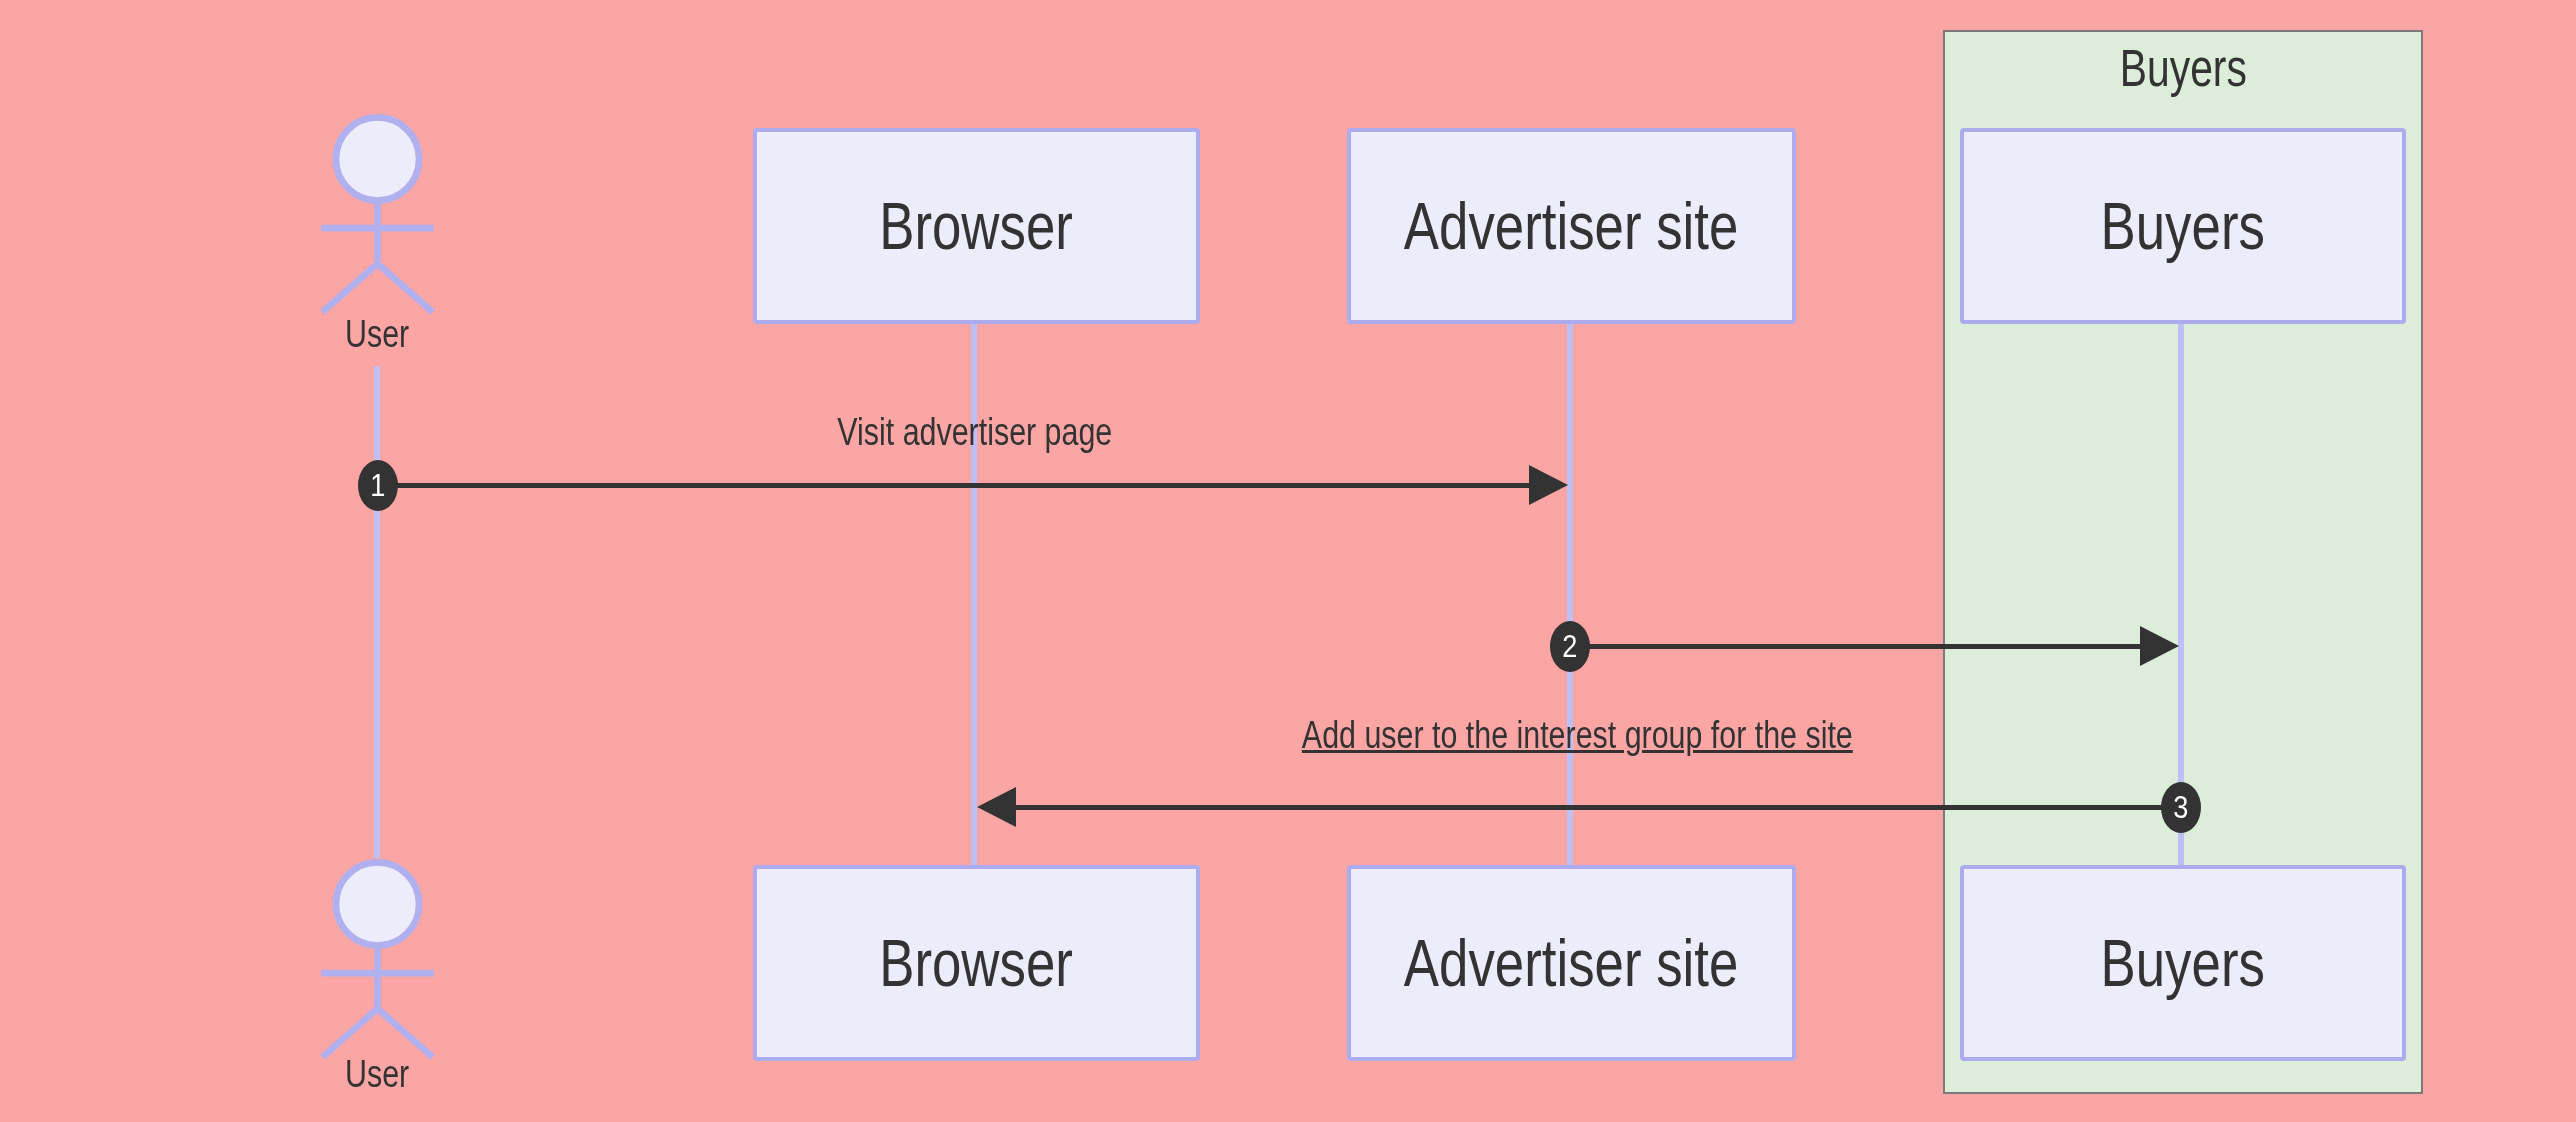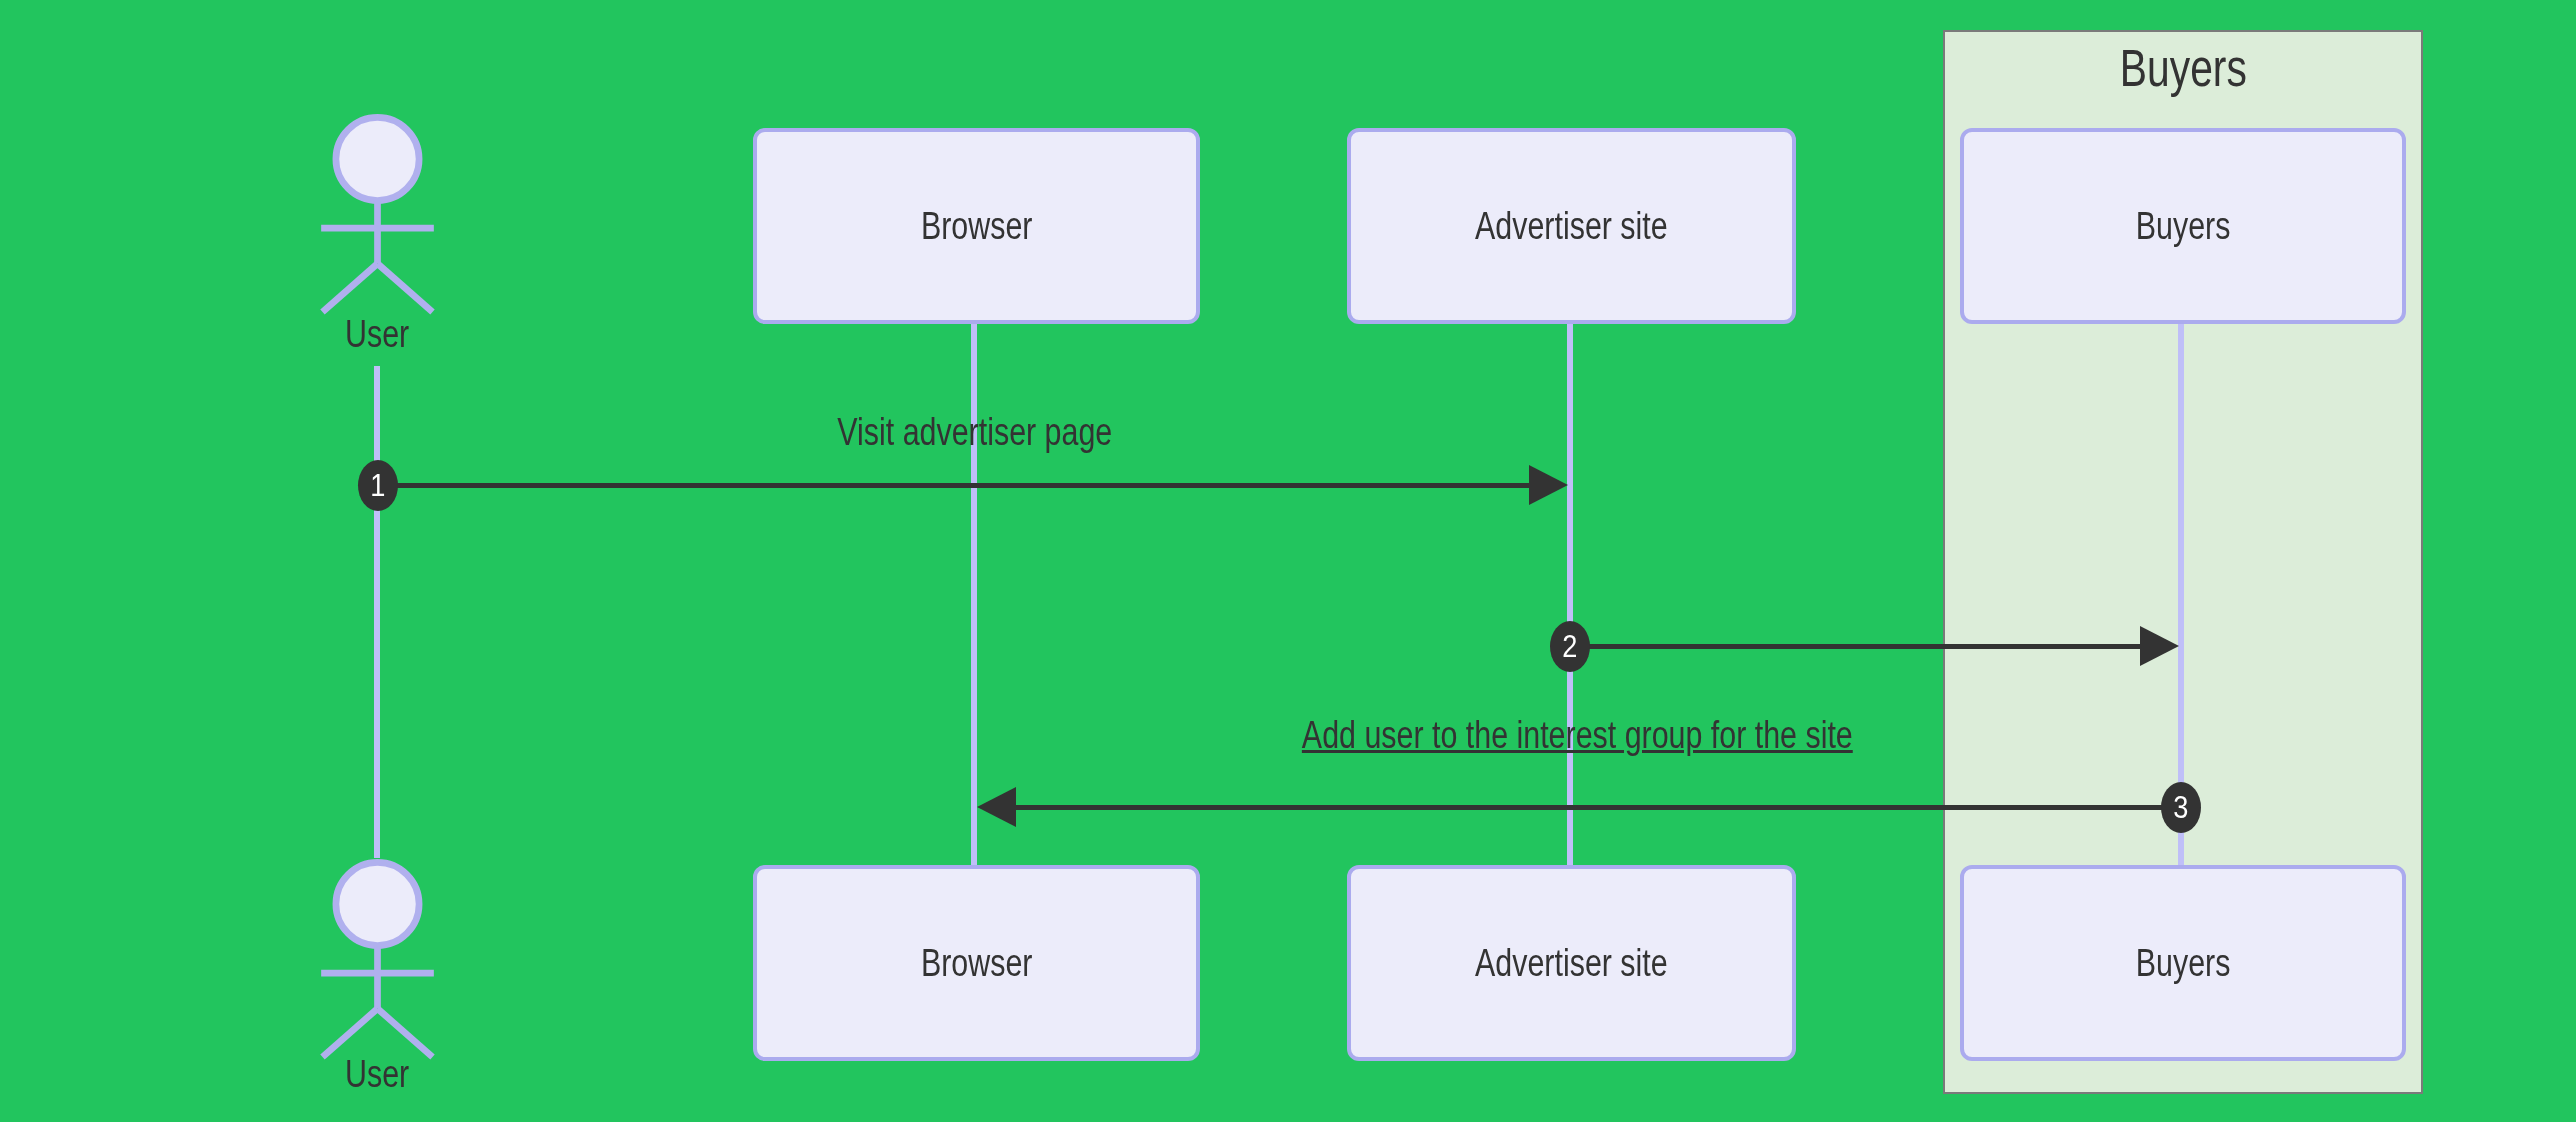--- a/index.html
+++ b/index.html
@@ -5,21 +5,21 @@
   html, body {
     margin: 0;
     padding: 0;
     background: #ffffff;
     font-family: "Liberation Sans", "DejaVu Sans", sans-serif;
   }
   #diagram {
     position: relative;
     width: 2576px;
     height: 1123px;
-    background: #22c55e;
+    background: #fca5a5;
     overflow: hidden;
   }
 
   
   .group-box {
     position: absolute;
     background: var(--group_fill, #DCEDD9);
     border: 2.7px solid var(--group_border, #7A7A7A);
     box-sizing: border-box;
     z-index: 1;
@@ -40,27 +40,27 @@
     width: 6px;
     background: var(--lifeline_color, #BFBFF8);
     z-index: 2;
   }
 
   
   .pbox {
     position: absolute;
     background: var(--participant_fill, #ECECFA);
     border: 4px solid var(--participant_border, #ABABEE);
-    border-radius: 12px;
+    border-radius: 4px;
     box-sizing: border-box;
     display: flex;
     align-items: center;
     justify-content: center;
     color: var(--text_color, #333333);
-    font-size: 38px;
+    font-size: 66px;
     z-index: 3;
   }
 
   
   .cond {
     display: inline-block;
     transform: scaleX(0.8);
     transform-origin: 50% 50%;
     white-space: nowrap;
   }

